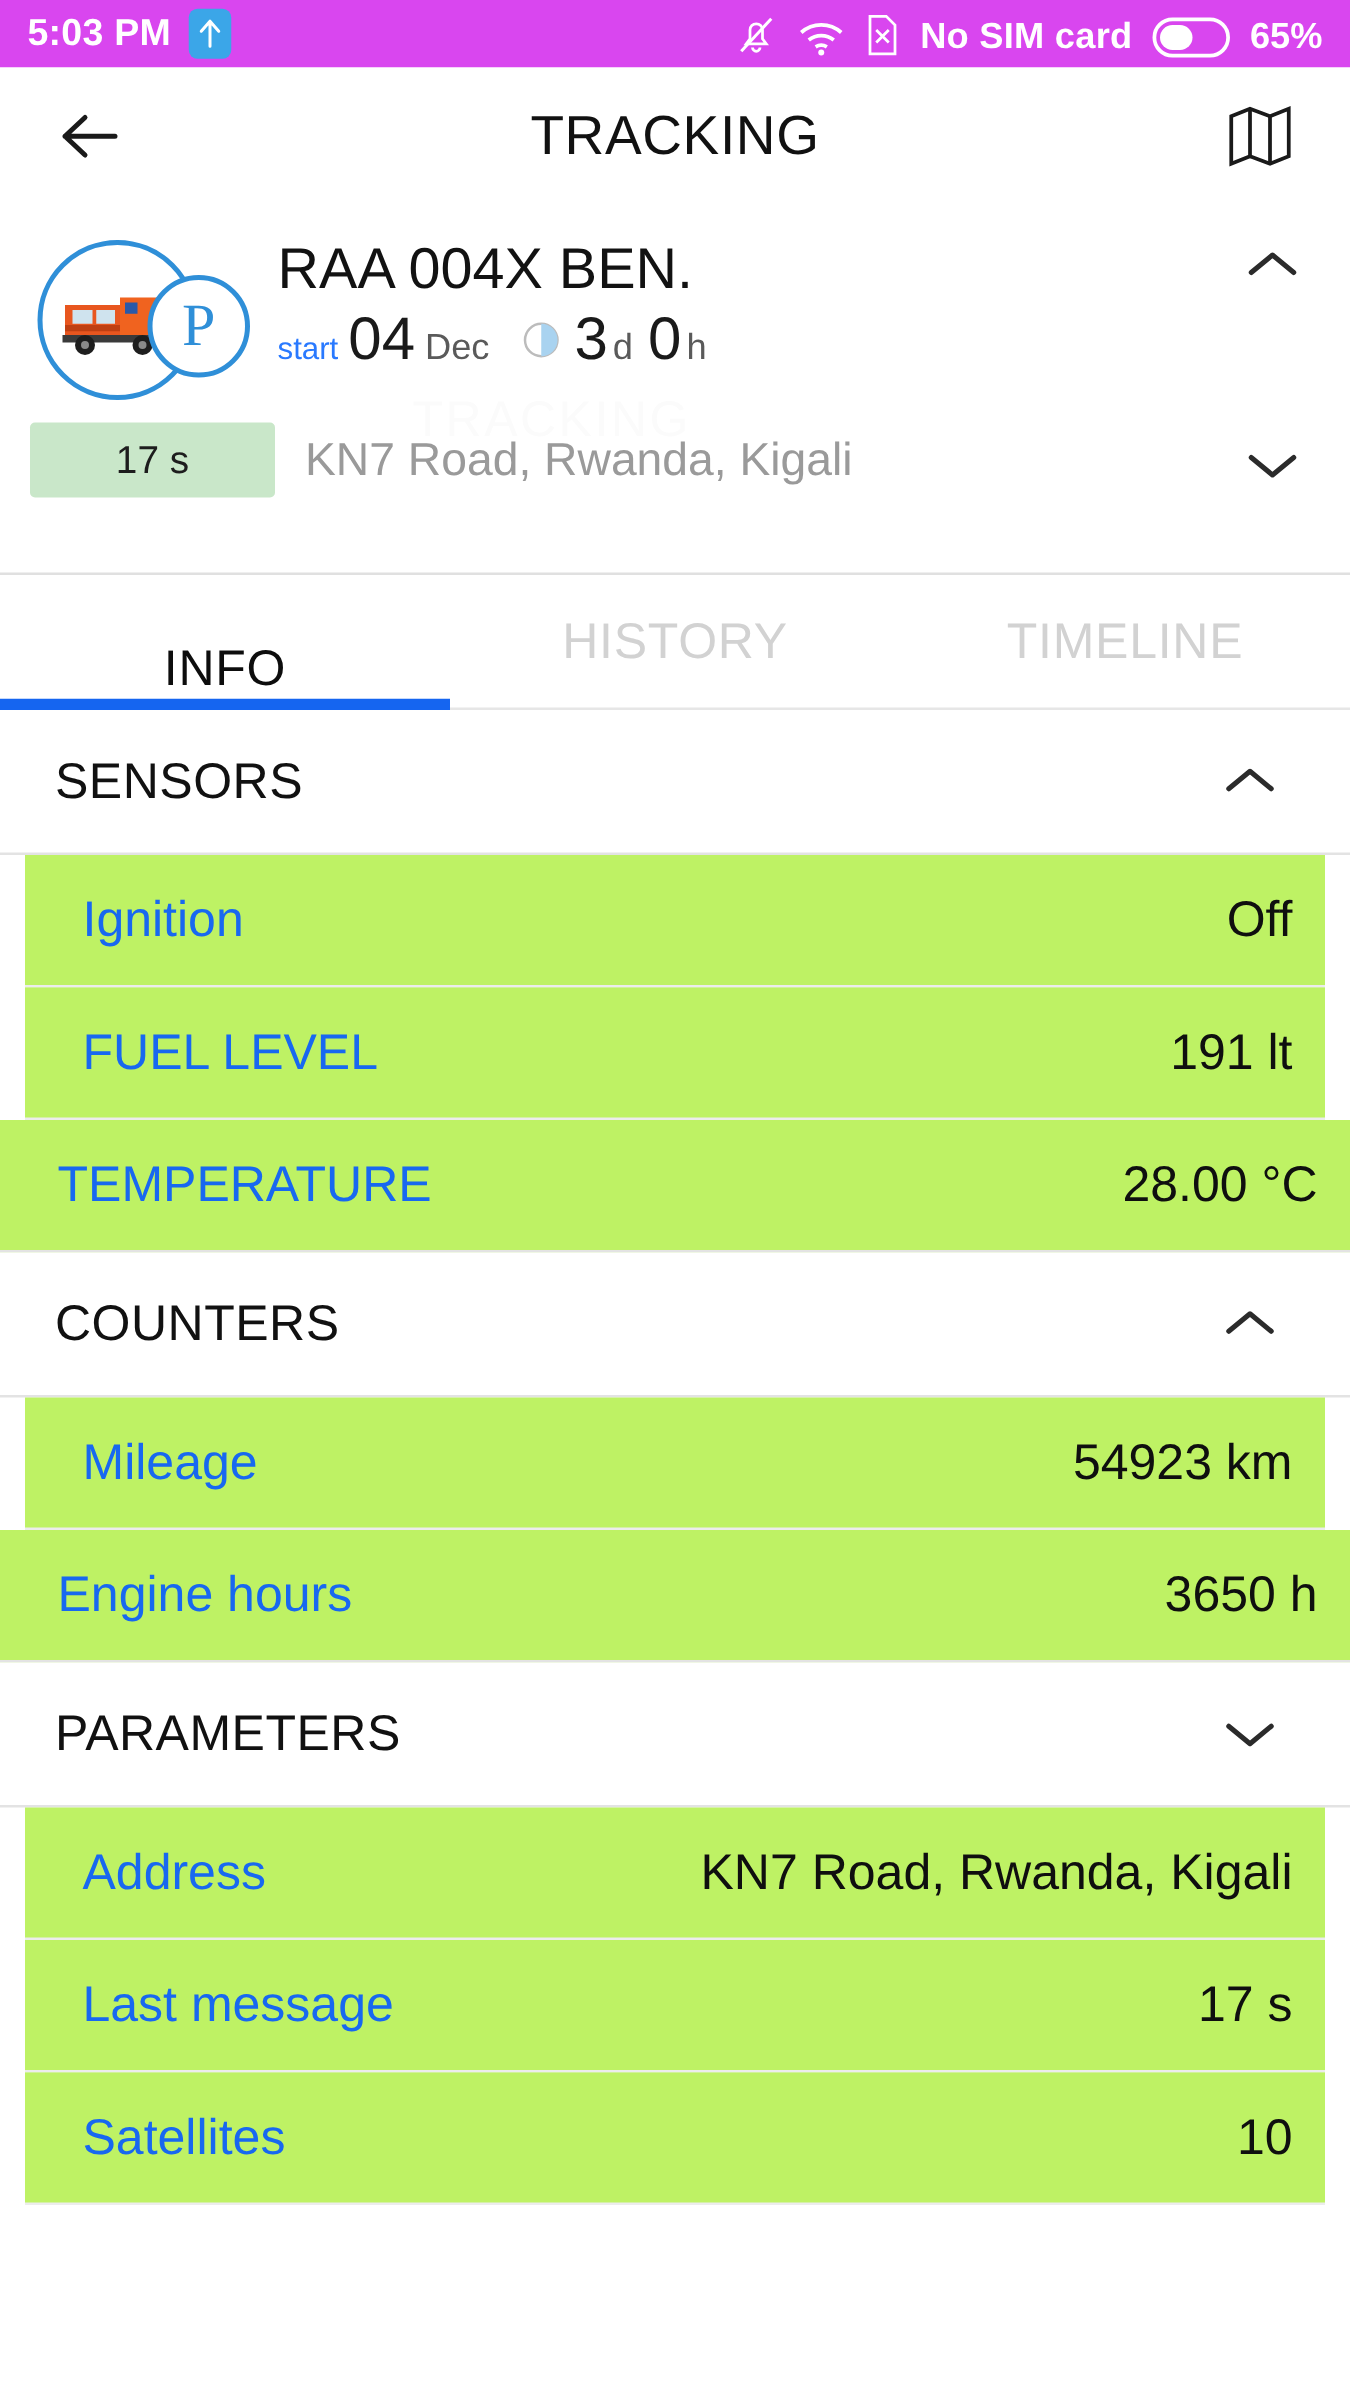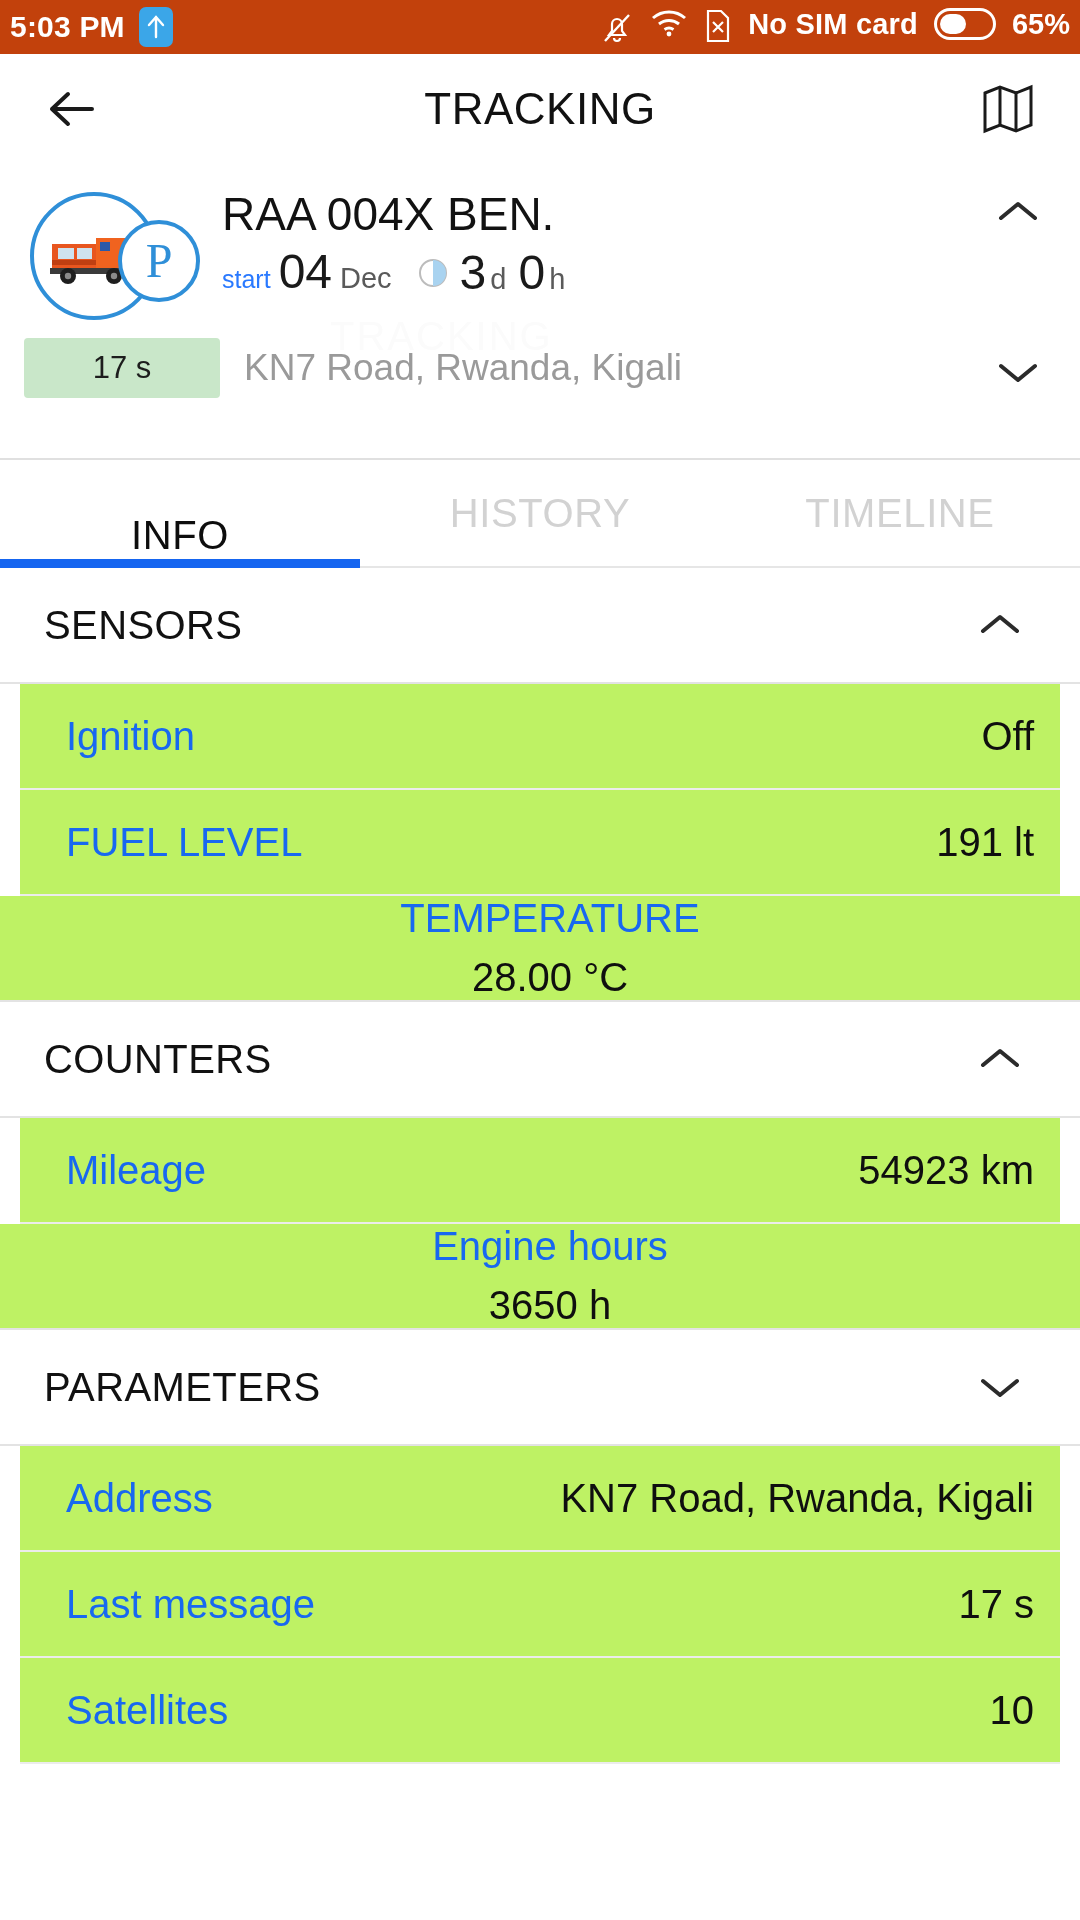--- a/index.html
+++ b/index.html
@@ -14,37 +14,37 @@
     width: 1080px;
     height: 1920px;
     position: relative;
     overflow: hidden;
     background: #ffffff;
   }
 
   
   .statusbar {
     height: 54px;
-    background: #c2410c;
-    display: flex;
-    align-items: center;
-    padding: 0 10px;
+    background: #d946ef;
+    display: flex;
+    align-items: center;
+    padding: 0 22px;
     color: #ffffff;
     gap: 29px;
   }
   .sb-left { display: flex; align-items: center; gap: 14px; }
   .sb-time { font-size: 30px; font-weight: 600; letter-spacing: .2px; color:#ffffff; }
   .sb-upload {
     width: 34px; height: 40px;
     background: #3ba6e8;
     border-radius: 7px;
     display: flex; align-items: center; justify-content: center;
   }
   .sb-spacer { flex: 1; }
-  .sb-right { display: flex; align-items: flex-start; gap: 16px; }
+  .sb-right { display: flex; align-items: flex-end; gap: 16px; }
   .sb-simtext { font-size: 29px; font-weight: 600; color: #ffffff; letter-spacing: .2px; }
   .sb-batt {
     width: 62px; height: 32px;
     border: 3px solid #ffffff;
     border-radius: 17px;
     display: flex; align-items: center;
     padding: 3px;
   }
   .sb-batt i { display:block; height: 100%; width: 52%; background: #ffffff; border-radius: 12px; }
   .sb-pct { font-size: 29px; font-weight: 600; color: #ffffff; }
@@ -227,21 +227,21 @@
     color: #1868f0;
     flex: 1;
     white-space: nowrap;
   }
   .row-value {
     font-size: 40px;
     color: #0f0f0f;
     text-align: right;
     white-space: nowrap;
   }
-  .group-end { border-bottom: 2px solid #e3e3e3; margin: 0; padding-left: 46px; flex-direction: column; }
+  .group-end { border-bottom: 2px solid #e3e3e3; margin: 0; padding-left: 46px; }
 
   svg { display: block; }
 </style>
 </head>
 <body>
 
 <div class="screen">
 
   <div class="statusbar">
     <div class="sb-left">

